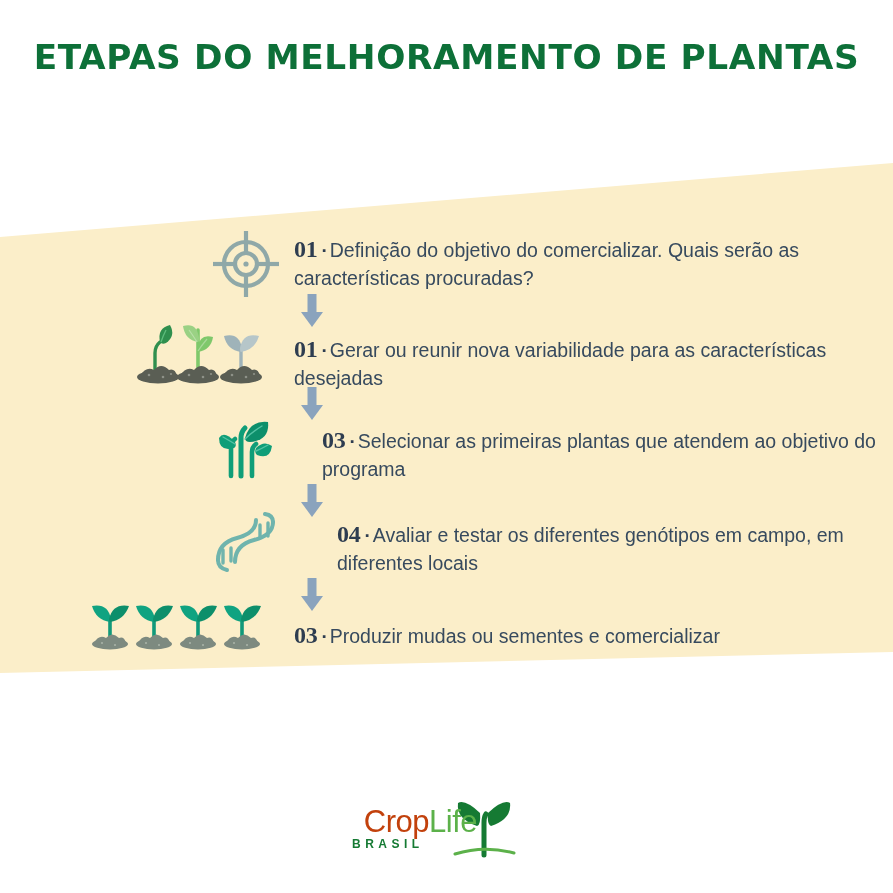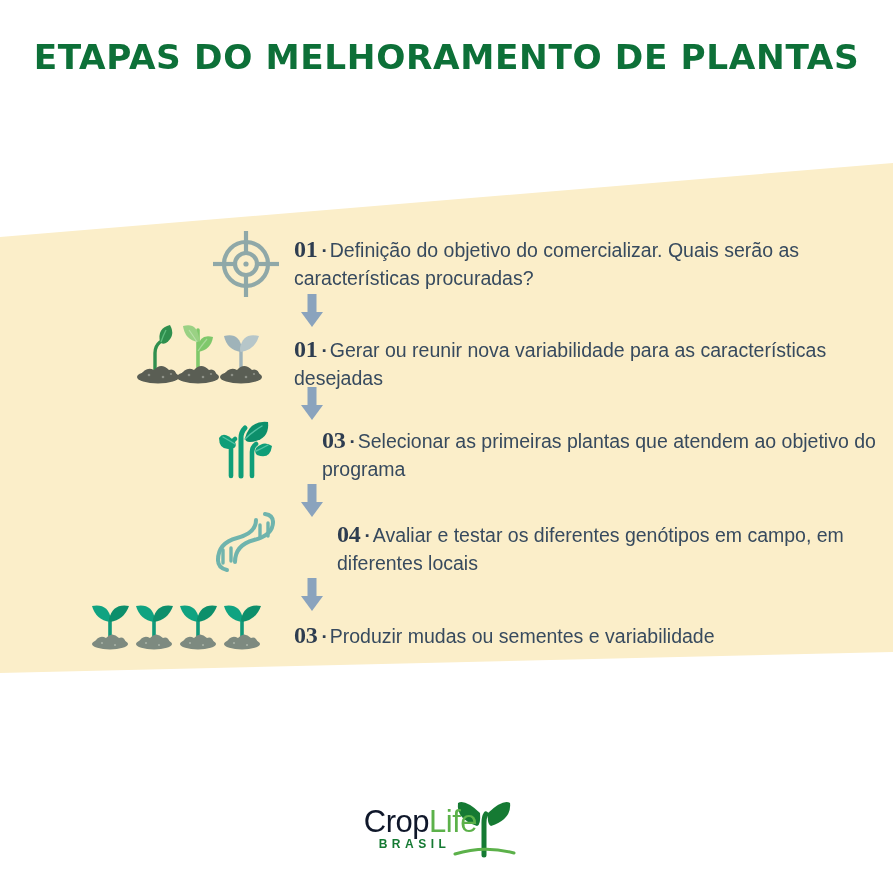--- a/index.html
+++ b/index.html
@@ -295,39 +295,39 @@
             <path d="M22 22 Q8 20 4 6 Q20 3 23 19 Q23 22 22 22 Z" fill="#10a381"></path>
             <path d="M22 22 Q36 20 41 6 Q25 3 21 19 Q21 22 22 22 Z" fill="#0d8f6b"></path>
             <ellipse cx="22" cy="44" rx="18" ry="5.4" fill="#7d8a80"></ellipse>
             <path d="M6 43 Q11 34 18 38 Q24 31 31 38 Q36 36 38 43 Z" fill="#7d8a80"></path>
             <circle cx="14" cy="43" r="1.1" fill="#a8b2a6"></circle>
             <circle cx="27" cy="45" r="1.1" fill="#a8b2a6"></circle>
           </g>
         </g>
       </svg>
       <div class="step-text" style="top:22px;">
-        <span class="step-num">03</span><span class="step-sep">·</span><span class="step-body">Produzir mudas ou sementes e variabilidade</span>
+        <span class="step-num">03</span><span class="step-sep">·</span><span class="step-body">Produzir mudas ou sementes e comercializar</span>
       </div>
     </div>
 
   </div>
 
   <div id="logo">
     <svg width="190" height="72" viewBox="0 0 190 72" aria-hidden="true">
 
       <g>
         <path d="M128 20 Q113 6 106 10 Q104 26 125 33 Q129 32 128 20 Z" fill="#157a33"></path>
         <path d="M136 20 Q151 6 158 10 Q160 26 139 33 Q135 32 136 20 Z" fill="#157a33"></path>
         <path d="M132 62 L132 30 Q132 24 134 21" stroke="#157a33" stroke-width="5" fill="none" stroke-linecap="round"></path>
         <path d="M103 61 Q132 52 162 60" stroke="#5cb14a" stroke-width="3" fill="none" stroke-linecap="round"></path>
       </g>
     </svg>
     <div style="position:absolute; left:0; top:13px; width:125px; text-align:right;
                 font-family:'Liberation Sans', sans-serif; font-size:31px; font-weight:normal;
                 letter-spacing:-0.5px; line-height:31px;">
-      <span style="color:#0f172a;">Crop</span><span style="color:#5cb14a;margin-top:44px;">Life</span>
-    </div>
-    <div style="position:absolute; left:0; top:44px; width:125px; text-align:center;
+      <span style="color:#c2410c;">Crop</span><span style="color:#5cb14a;margin-top:44px;">Life</span>
+    </div>
+    <div style="position:absolute; left:0; top:44px; width:125px; text-align:left;
                 font-family:'Liberation Sans', sans-serif; font-size:12px; font-weight:bold;
                 letter-spacing:4.5px; color:#157a33;">BRASIL</div>
   </div>
 
 </div>
 
 </body></html>

